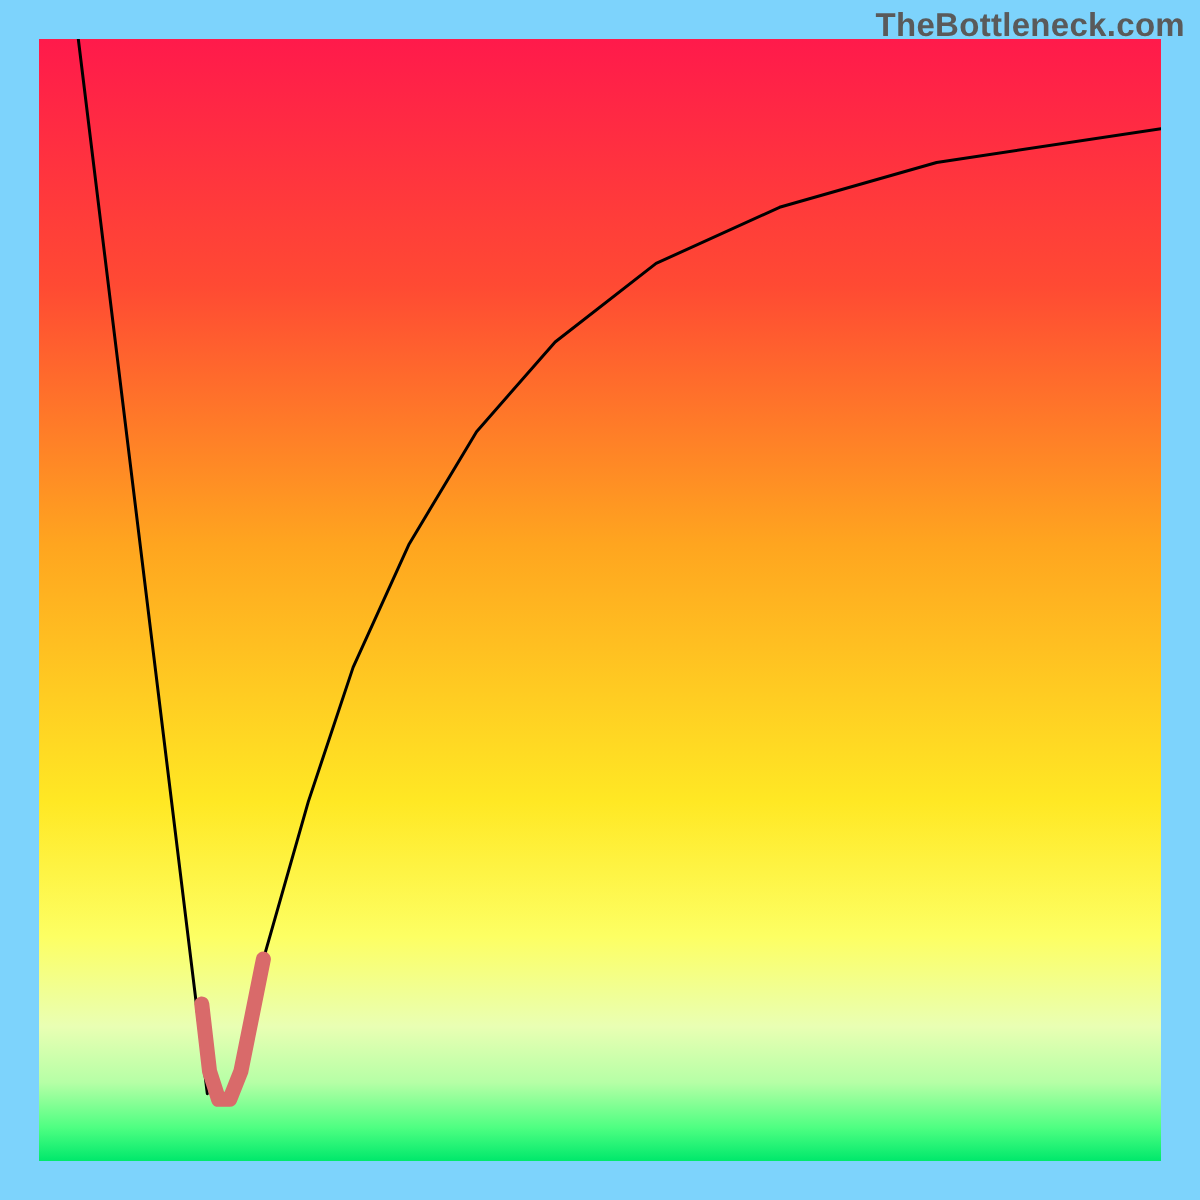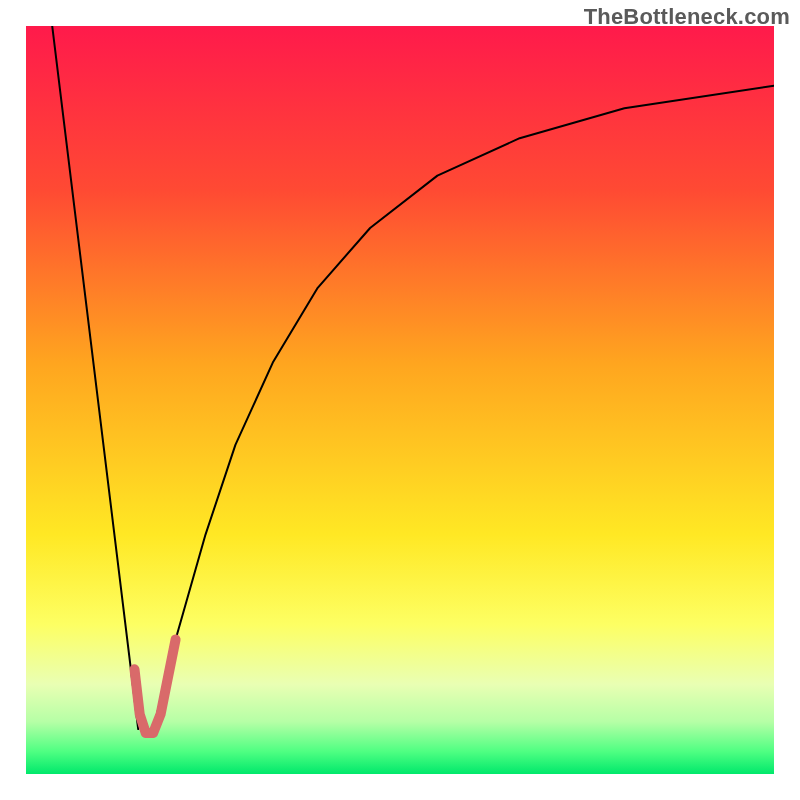--- a/index.html
+++ b/index.html
@@ -1,20 +1,20 @@
 <!DOCTYPE html>
 <html><head>
 <meta charset="utf-8">
 <style>
   * { margin: 0; padding: 0; box-sizing: border-box; }
   html, body { width: 800px; height: 800px; overflow: hidden; background: #000; }
   .outer {
     width: 800px;
     height: 800px;
-    background: #ffffff;
+    background: #7dd3fc;
     position: relative;
   }
   .plot {
     position: absolute;
     left: 26px;
     top: 26px;
     width: 748px;
     height: 748px;
     overflow: hidden;
   }

